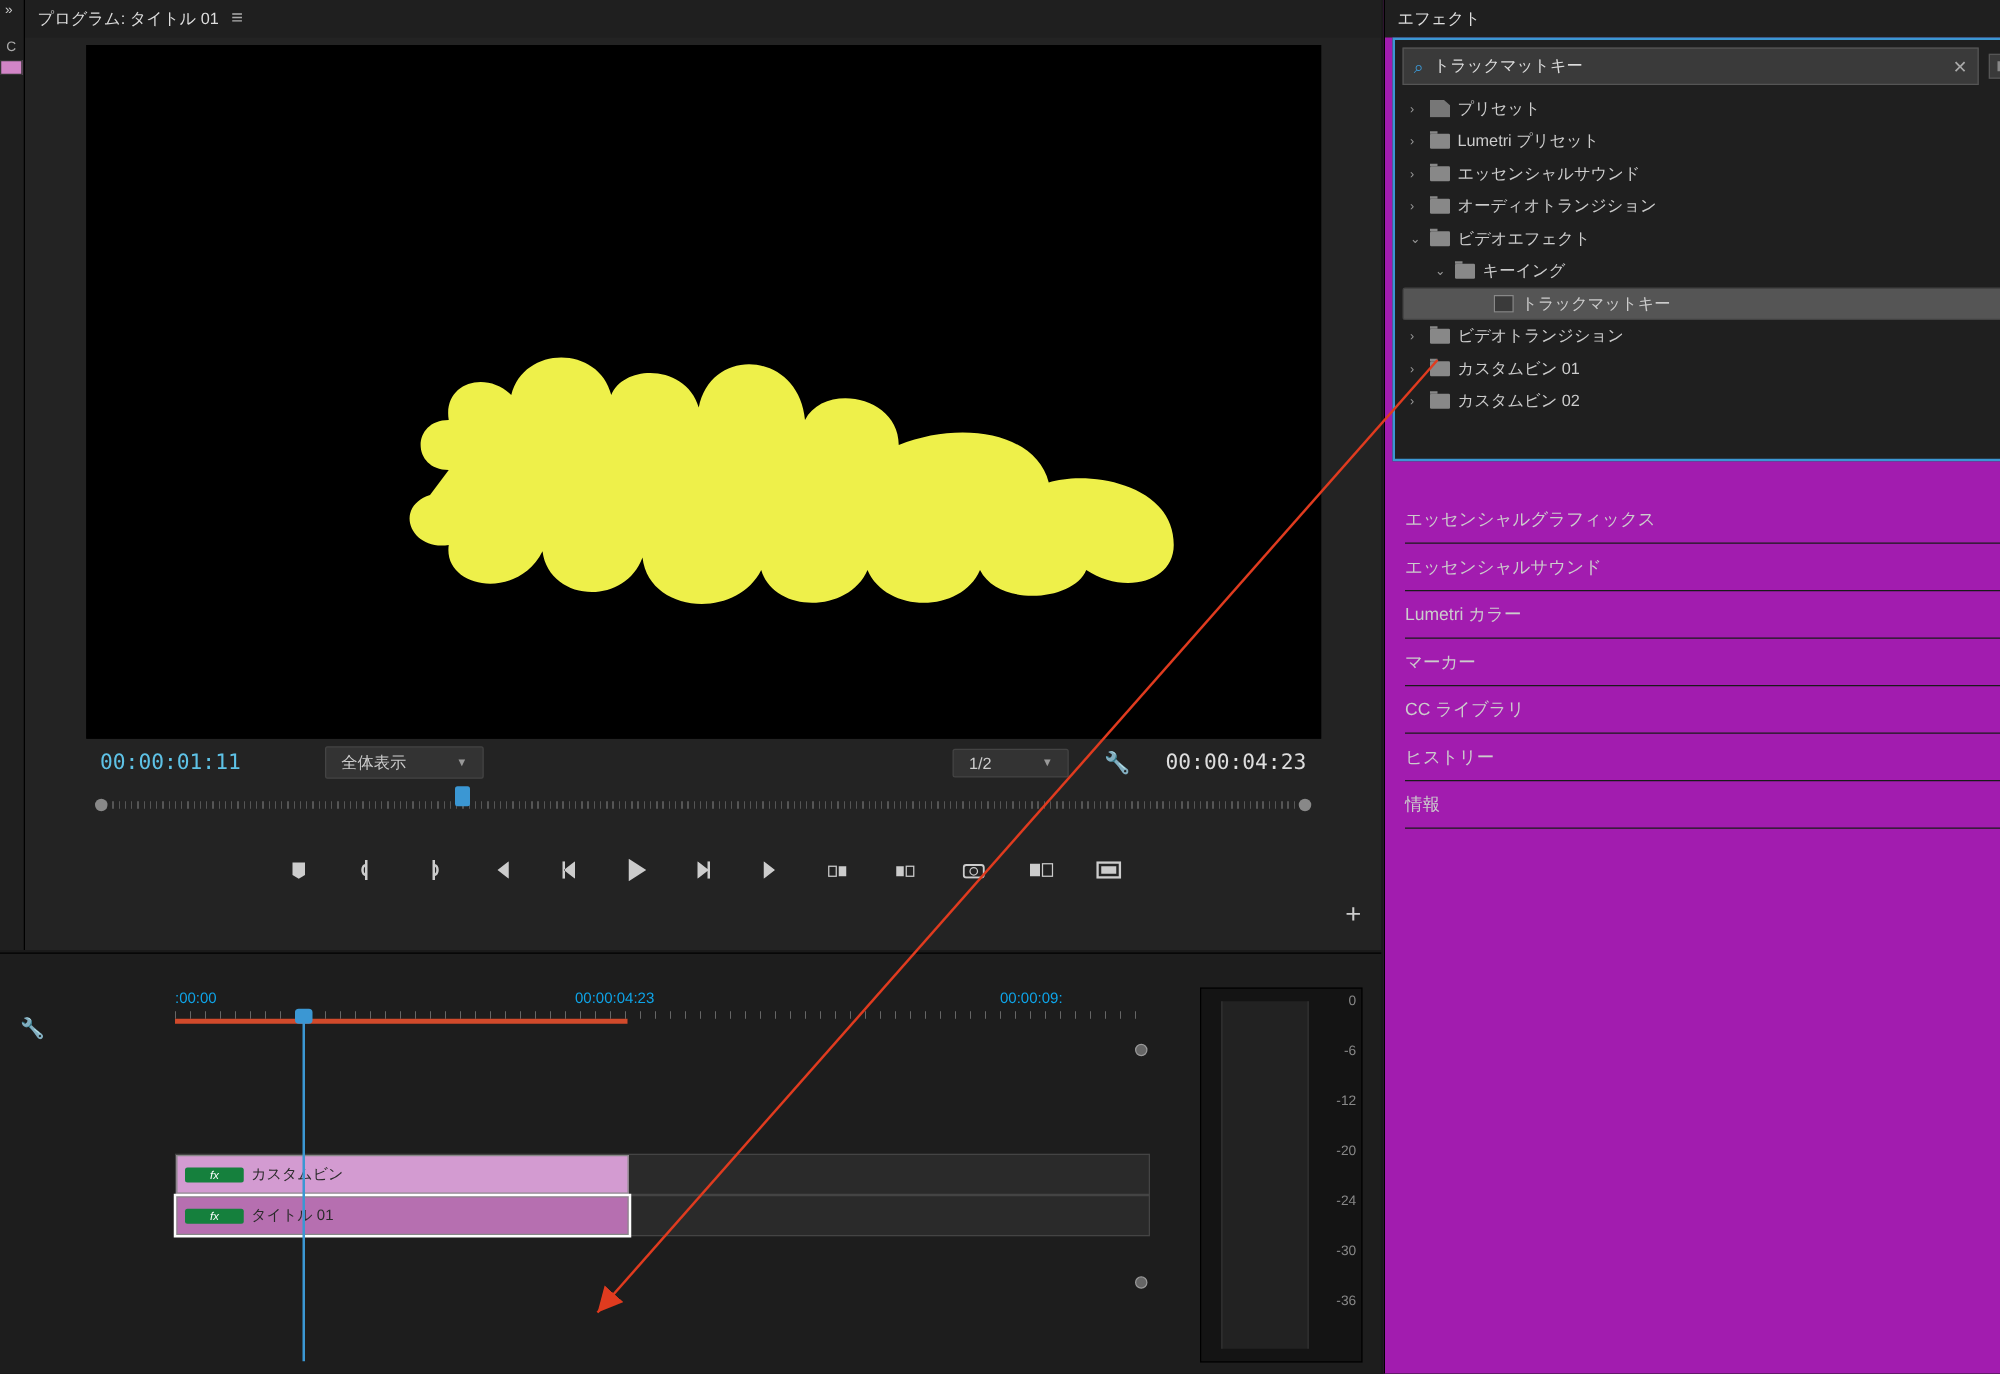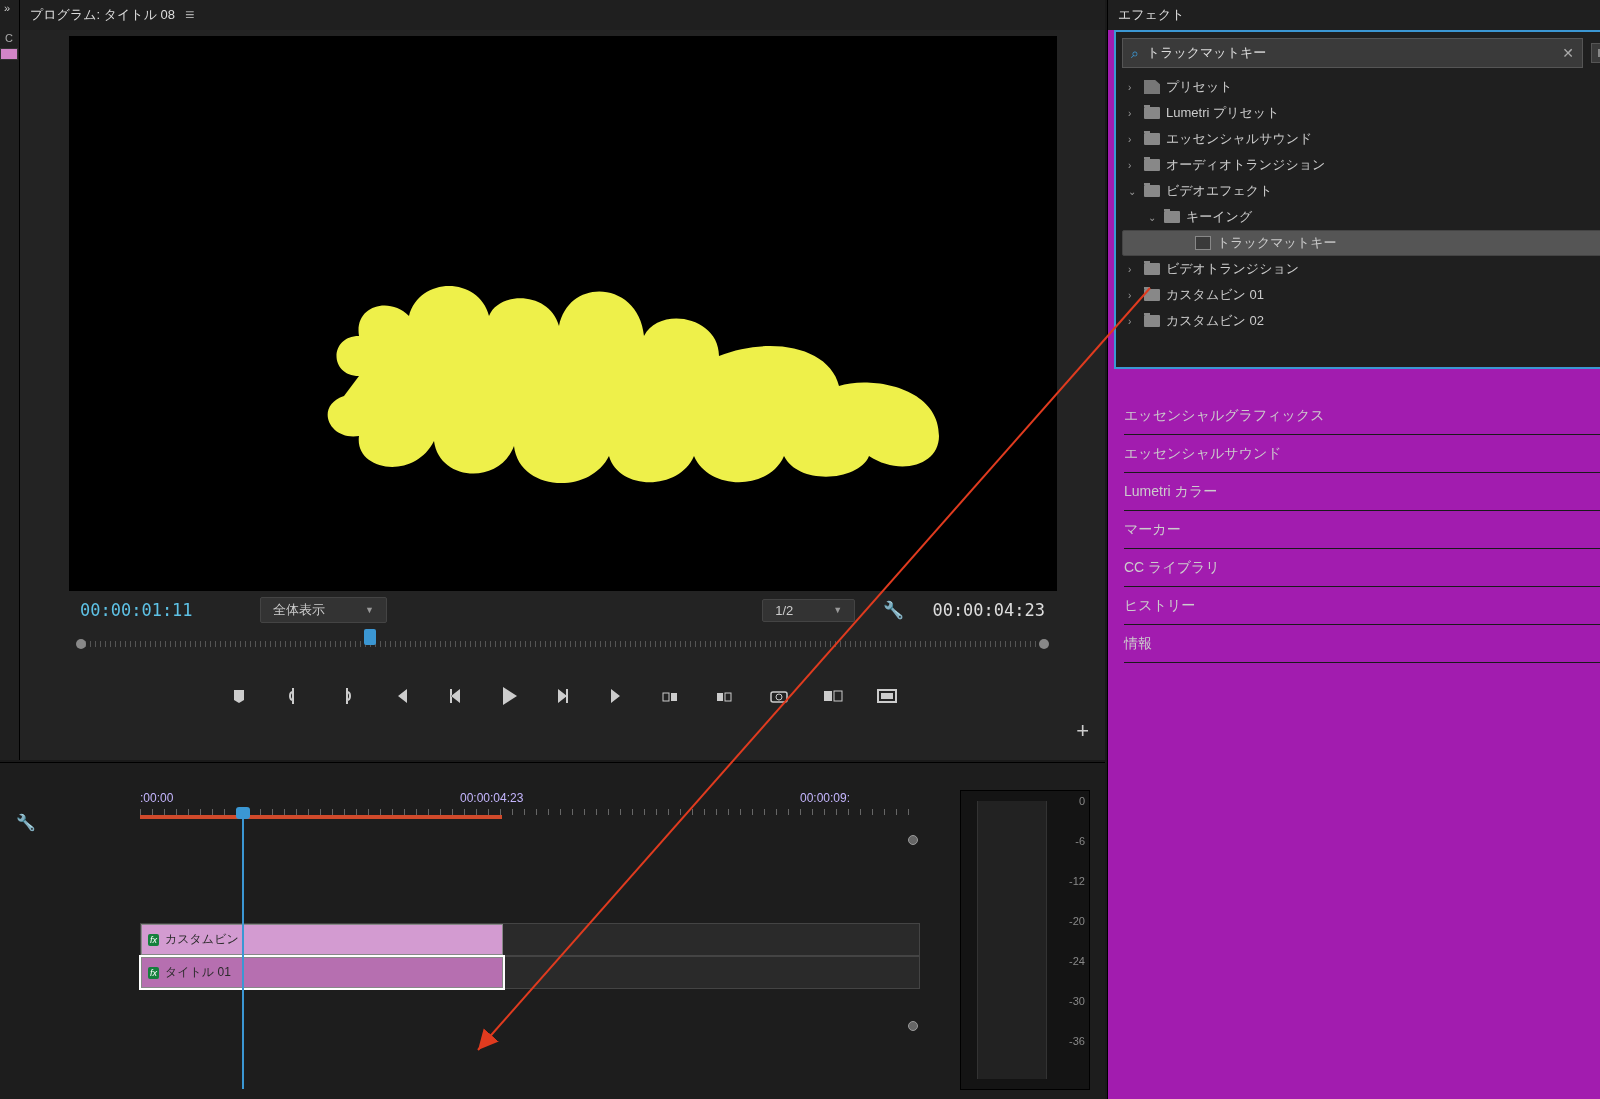--- a/index.html
+++ b/index.html
@@ -25,31 +25,31 @@
   .timebar .dot { width:10px; height:10px; border-radius:50%; background:#888; position:absolute; top:8px;}
   .timebar .dot.l{left:-4px;} .timebar .dot.r{right:-4px;}
   .playhead-mini { position:absolute; top:-2px; left:284px; width:12px; height:16px; background:#3b97d3; border-radius:2px;}
   .btnrow { display:flex; align-items:center; justify-content:center; gap:32px; height:45px; color:#ccc; font-size:17px; margin-top:12px;}
   .btnrow .ic { cursor:pointer; display:flex; align-items:center; width:22px; justify-content:center;}
   .btnrow .ic svg { fill:#ccc; }
   .plus { position:absolute; right:16px; bottom:16px; color:#ccc; font-size:22px;}
   
   .timeline { position:absolute; left:0; top:762px; width:1105px; height:337px; background:#1d1d1d; border-top:1px solid #000;}
   .tl-wrench { position:absolute; left:16px; top:50px; color:#999; font-size:16px;}
-  .tl-ruler { position:absolute; left:140px; top:28px; width:780px; height:26px; color:#c4b5fd; font-size:12px;}
+  .tl-ruler { position:absolute; left:140px; top:28px; width:780px; height:26px; color:#0ea5e9; font-size:12px;}
   .tl-ruler .tick { position:absolute; top:0;}
   .tl-ruler .line { position:absolute; top:18px; left:0; right:0; height:6px; background:repeating-linear-gradient(90deg,#666 0 1px,transparent 1px 12px);}
   .tl-bar { position:absolute; left:140px; top:52px; width:362px; height:4px; background:#d14a2b;}
   .tl-playhead { position:absolute; left:242px; top:46px; width:2px; height:280px; background:#3b97d3;}
   .tl-playhead:before { content:''; position:absolute; top:-2px; left:-6px; width:14px; height:12px; background:#3b97d3; border-radius:3px;}
   .tracks { position:absolute; left:140px; top:70px; width:780px;}
   .trackrow { height:33px; border:1px solid #444; background:#2a2a2a; margin-bottom:0; display:flex; align-items:center;}
   .trackrow.spacer-row{height:90px; border:none; background:transparent;}
   .clip { height:31px; background:#d39bd1; border:1px solid #888; display:flex; align-items:center; color:#2a2a2a; font-size:12px; padding-left:6px; gap:6px;}
-  .clip .fx { background:#15803d; color:#fff; font-size:9px; padding:1px 2px; font-style:italic; border-radius:2px;}
+  .clip .fx { background:#15803d; color:#fff; font-size:9px; padding:1px 20px; font-style:italic; border-radius:2px;}
   .clip.sel-clip { outline:2px solid #fff; background:#b66fb0;}
   .round-handle { width:10px; height:10px; border-radius:50%; background:#666; border:1px solid #999; position:absolute;}
   
   .effects { position:absolute; left:1107px; top:0; width:580px; height:1099px; background:#a21caf; border-left:1px solid #000;}
   .effects .panel-head { justify-content:space-between; }
   .fx-body { border:2px solid #3b97d3; margin:0 6px; padding:6px 6px 8px; background:#1f1f1f;}
   .search { display:flex; align-items:center; background:#3a3a3a; border:1px solid #555; height:30px; padding:0 8px; gap:8px;}
   .search .mag { color:#3b97d3; font-size:14px;}
   .search input { flex:1; background:transparent; border:none; color:#ddd; font-size:13px; outline:none;}
   .search .clear { color:#aaa; cursor:pointer; font-size:14px;}
@@ -79,21 +79,21 @@
 <body>
 
 <div class="left-col">
   <div class="expand-chev">»</div>
   <div class="letter-c">C</div>
   <div class="pink-tab"></div>
 </div>
 
 <div class="program-area">
   <div class="panel-head">
-    <span>プログラム: タイトル 08</span>
+    <span>プログラム: タイトル 01</span>
     <span class="ham">≡</span>
   </div>
   <div class="viewer">
     <svg viewBox="0 0 988 555">
       <rect width="988" height="555" fill="#000"></rect>
       <path d="M290 340 C260 340 260 300 290 300 C285 270 320 260 340 280 C350 240 410 240 420 280 C430 255 480 255 490 290 C500 240 570 245 575 300 C590 270 650 280 650 320 C700 300 760 310 770 350 C800 340 870 350 870 400 C870 430 830 440 800 420 C790 445 730 450 715 420 C700 455 640 455 625 420 C610 455 550 455 540 420 C520 460 450 455 445 410 C430 450 370 445 365 405 C345 445 285 435 290 400 C260 405 245 370 275 360 Z" fill="#eef04a"></path>
       <path d="M330 360 C330 440 460 450 470 360" fill="#000" opacity="0"></path>
     </svg>
   </div>
   <div class="view-ctrl">

